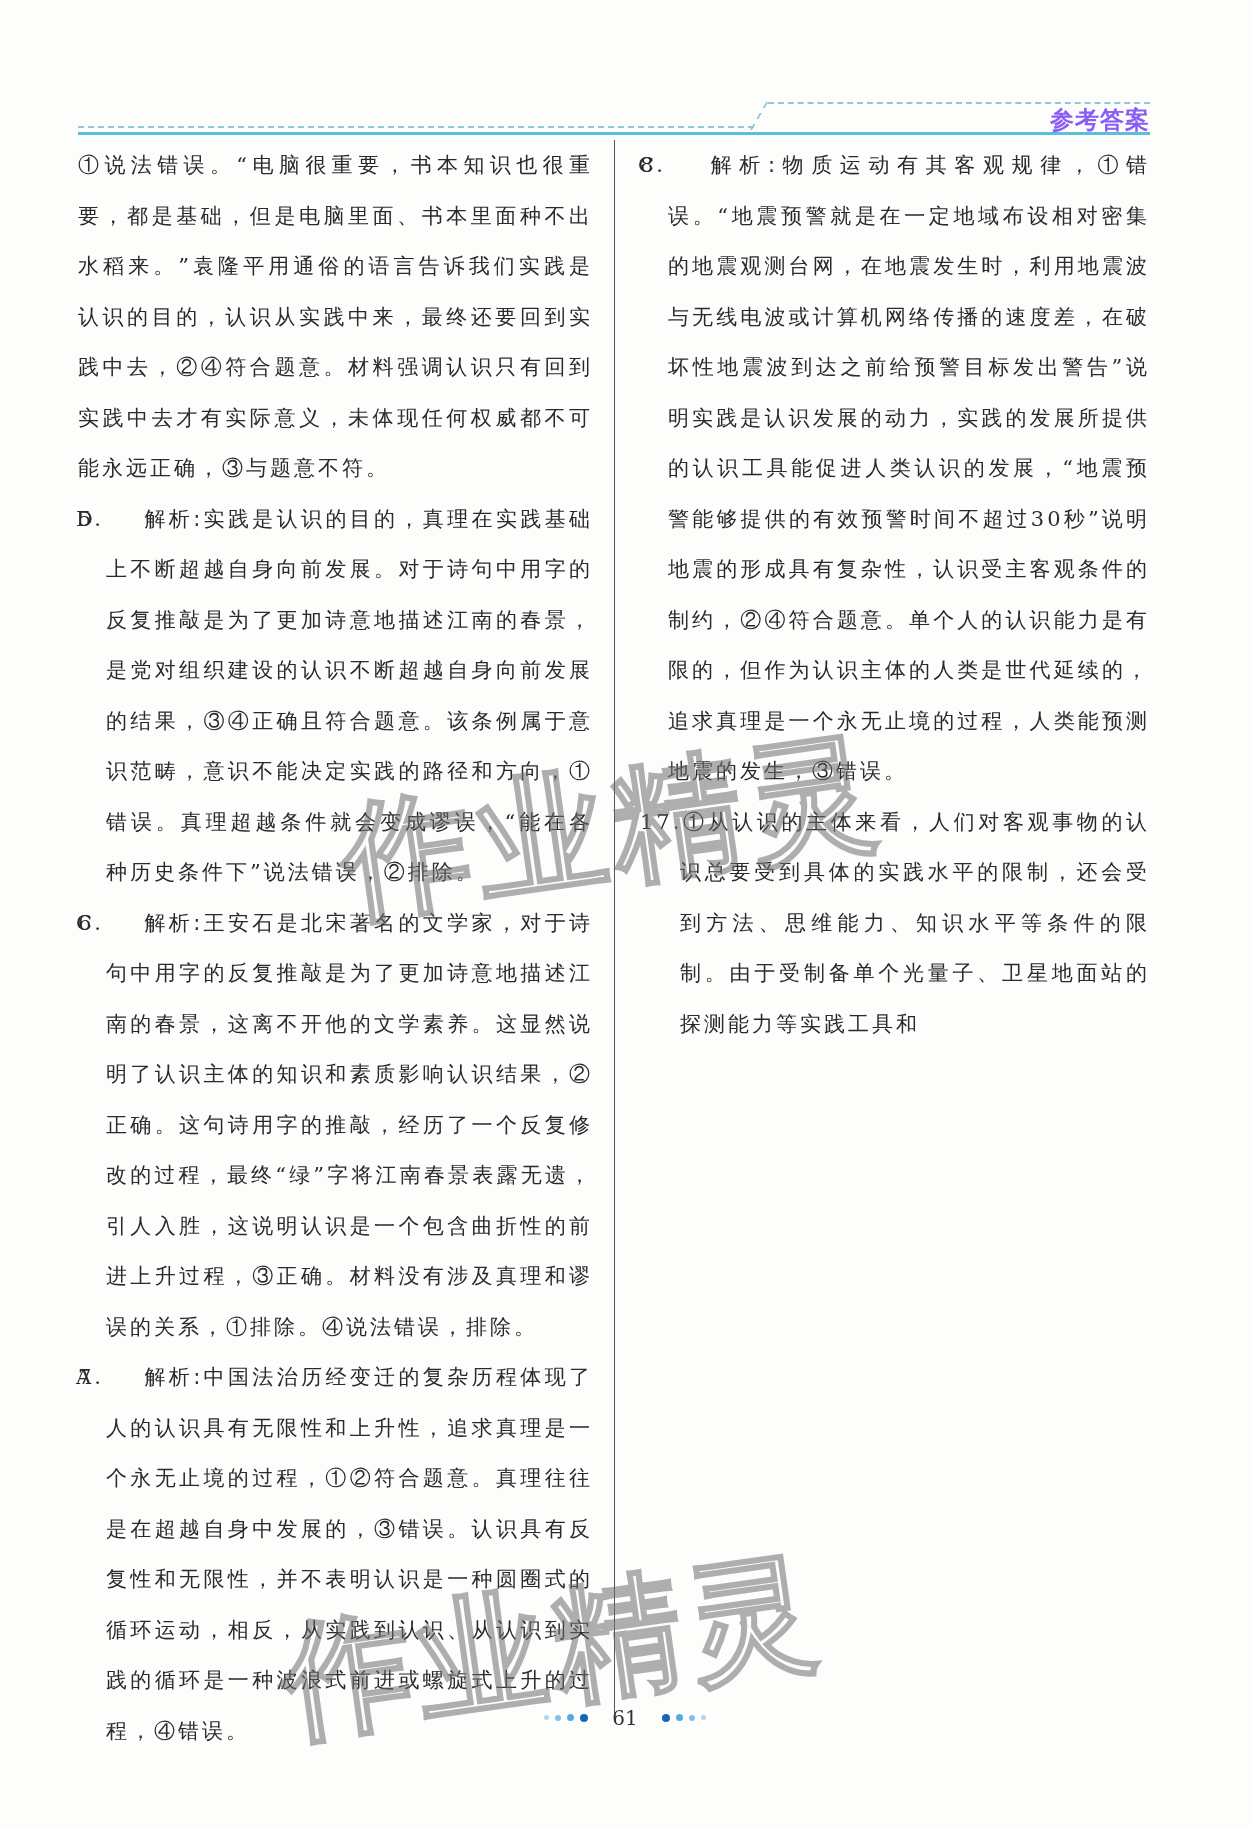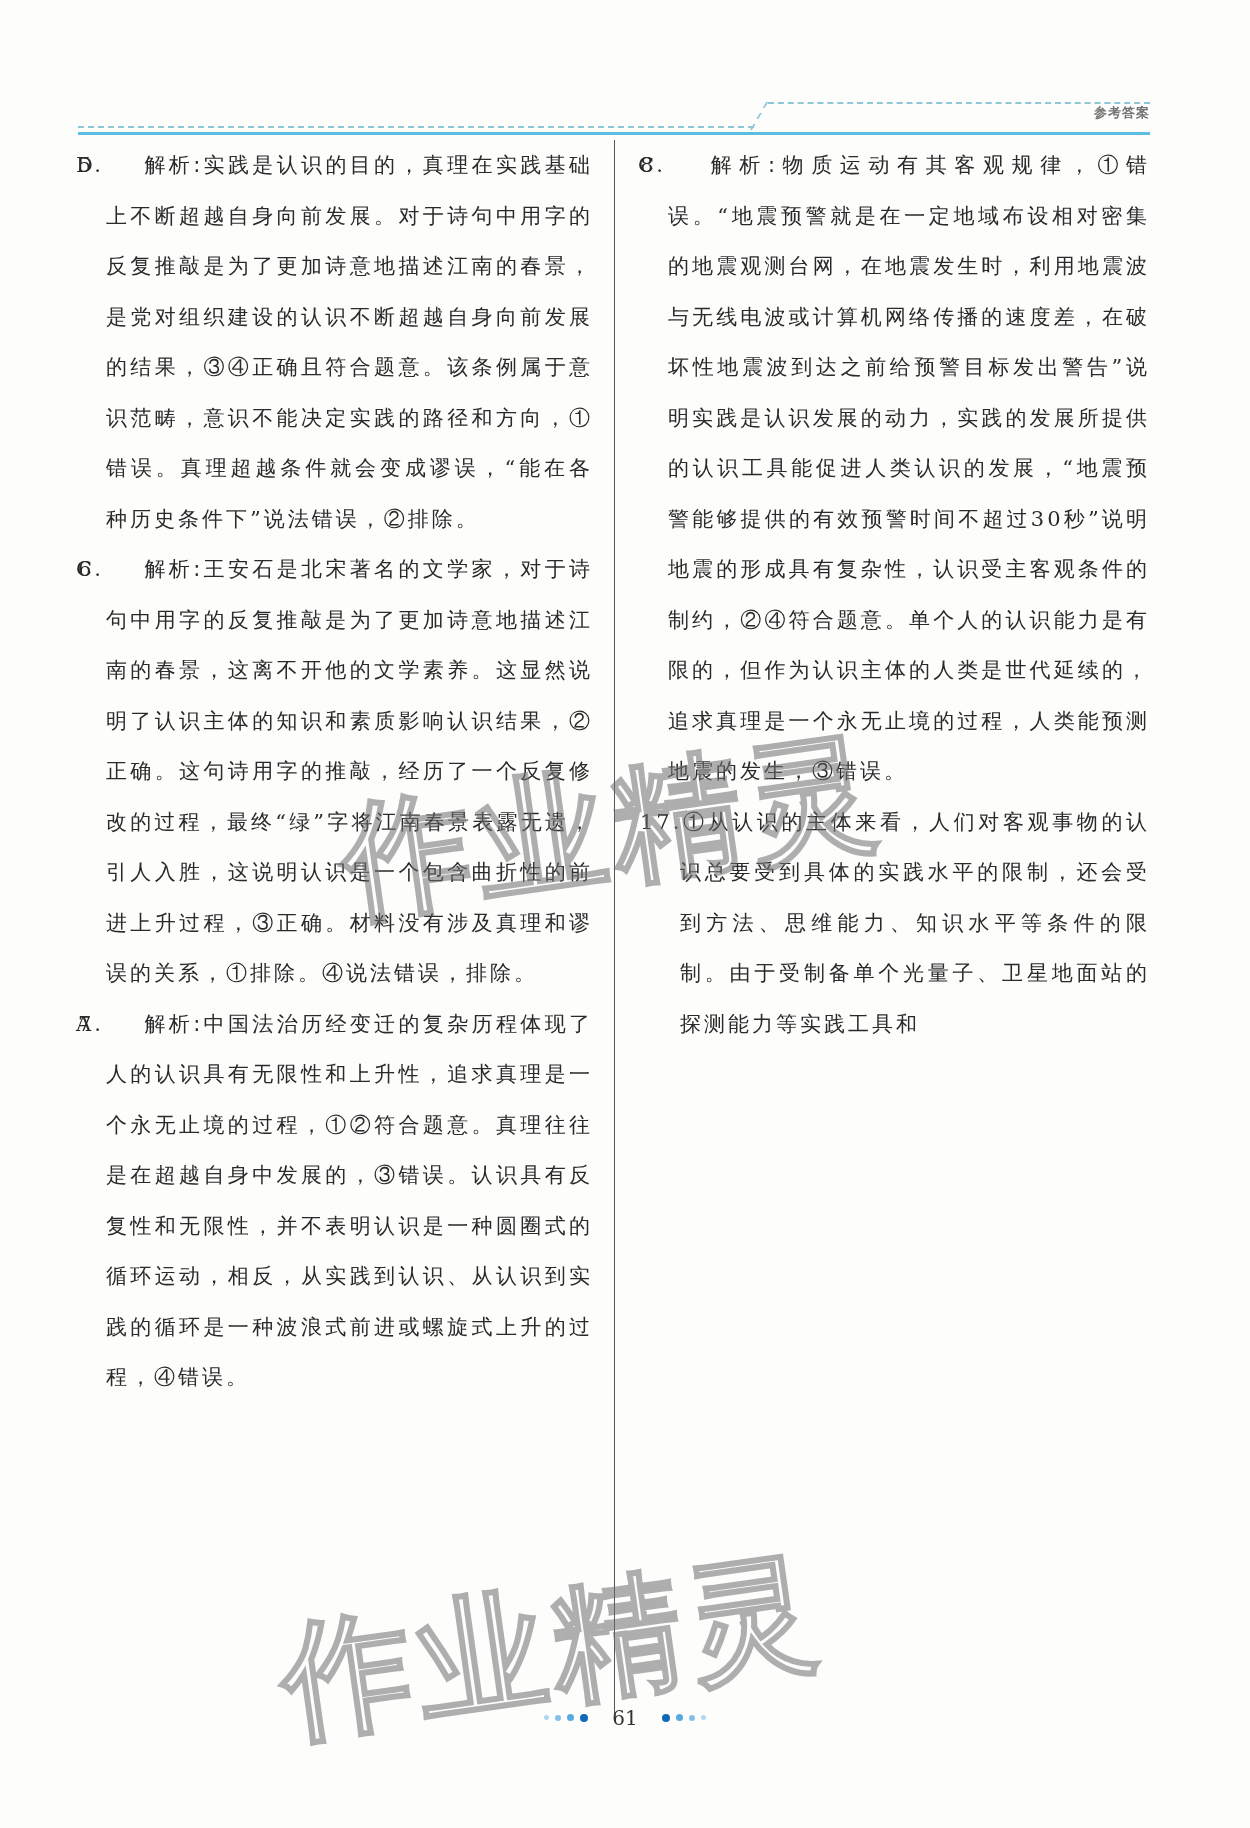--- a/index.html
+++ b/index.html
@@ -59,23 +59,23 @@
       top: 36px;
       width: 1072px;
       height: 3px;
       background: #5bbde0;
     }
     .header-title {
       position: absolute;
       right: 0;
       top: 8px;
       font-family: Liberation Sans, sans-serif;
-      font-size: 13px;
+      font-size: 24px;
       font-weight: bold;
-      color: #737373;
+      color: #8b5cf6;
       letter-spacing: 1px;
     }
     
     .column {
       position: absolute;
       top: 140px;
       font-size: 21px;
       line-height: 50.5px;
       letter-spacing: 3px;
       text-align: justify;
@@ -179,20 +179,23 @@
     <div class="header-dash-top"></div>
     <div class="header-slant"></div>
     <div class="header-dash-bottom"></div>
     <div class="header-line"></div>
     <div class="header-title">参考答案</div>
   </div>
 
   <div class="divider"></div>
 
   <div class="column col-left">
+    <p class="para noindent" style="padding-left:0;">
+      <span>①说法错误。“电脑很重要，书本知识也很重要，都是基础，但是电脑里面、书本里面种不出水稻来。”袁隆平用通俗的语言告诉我们实践是认识的目的，认识从实践中来，最终还要回到实践中去，②④符合题意。材料强调认识只有回到实践中去才有实际意义，未体现任何权威都不可能永远正确，③与题意不符。</span>
+    </p>
     <p class="para">
       <span class="qnum">5.</span><span class="ans">D</span><span class="label">解析:</span><span>实践是认识的目的，真理在实践基础上不断超越自身向前发展。对于诗句中用字的反复推敲是为了更加诗意地描述江南的春景，是党对组织建设的认识不断超越自身向前发展的结果，③④正确且符合题意。该条例属于意识范畴，意识不能决定实践的路径和方向，①错误。真理超越条件就会变成谬误，“能在各种历史条件下”说法错误，②排除。</span>
     </p>
     <p class="para">
       <span class="qnum">6.</span><span class="ans">C</span><span class="label">解析:</span><span>王安石是北宋著名的文学家，对于诗句中用字的反复推敲是为了更加诗意地描述江南的春景，这离不开他的文学素养。这显然说明了认识主体的知识和素质影响认识结果，②正确。这句诗用字的推敲，经历了一个反复修改的过程，最终“绿”字将江南春景表露无遗，引人入胜，这说明认识是一个包含曲折性的前进上升过程，③正确。材料没有涉及真理和谬误的关系，①排除。④说法错误，排除。</span>
     </p>
     <p class="para">
       <span class="qnum">7.</span><span class="ans">A</span><span class="label">解析:</span><span>中国法治历经变迁的复杂历程体现了人的认识具有无限性和上升性，追求真理是一个永无止境的过程，①②符合题意。真理往往是在超越自身中发展的，③错误。认识具有反复性和无限性，并不表明认识是一种圆圈式的循环运动，相反，从实践到认识、从认识到实践的循环是一种波浪式前进或螺旋式上升的过程，④错误。</span>
     </p>
   </div>

